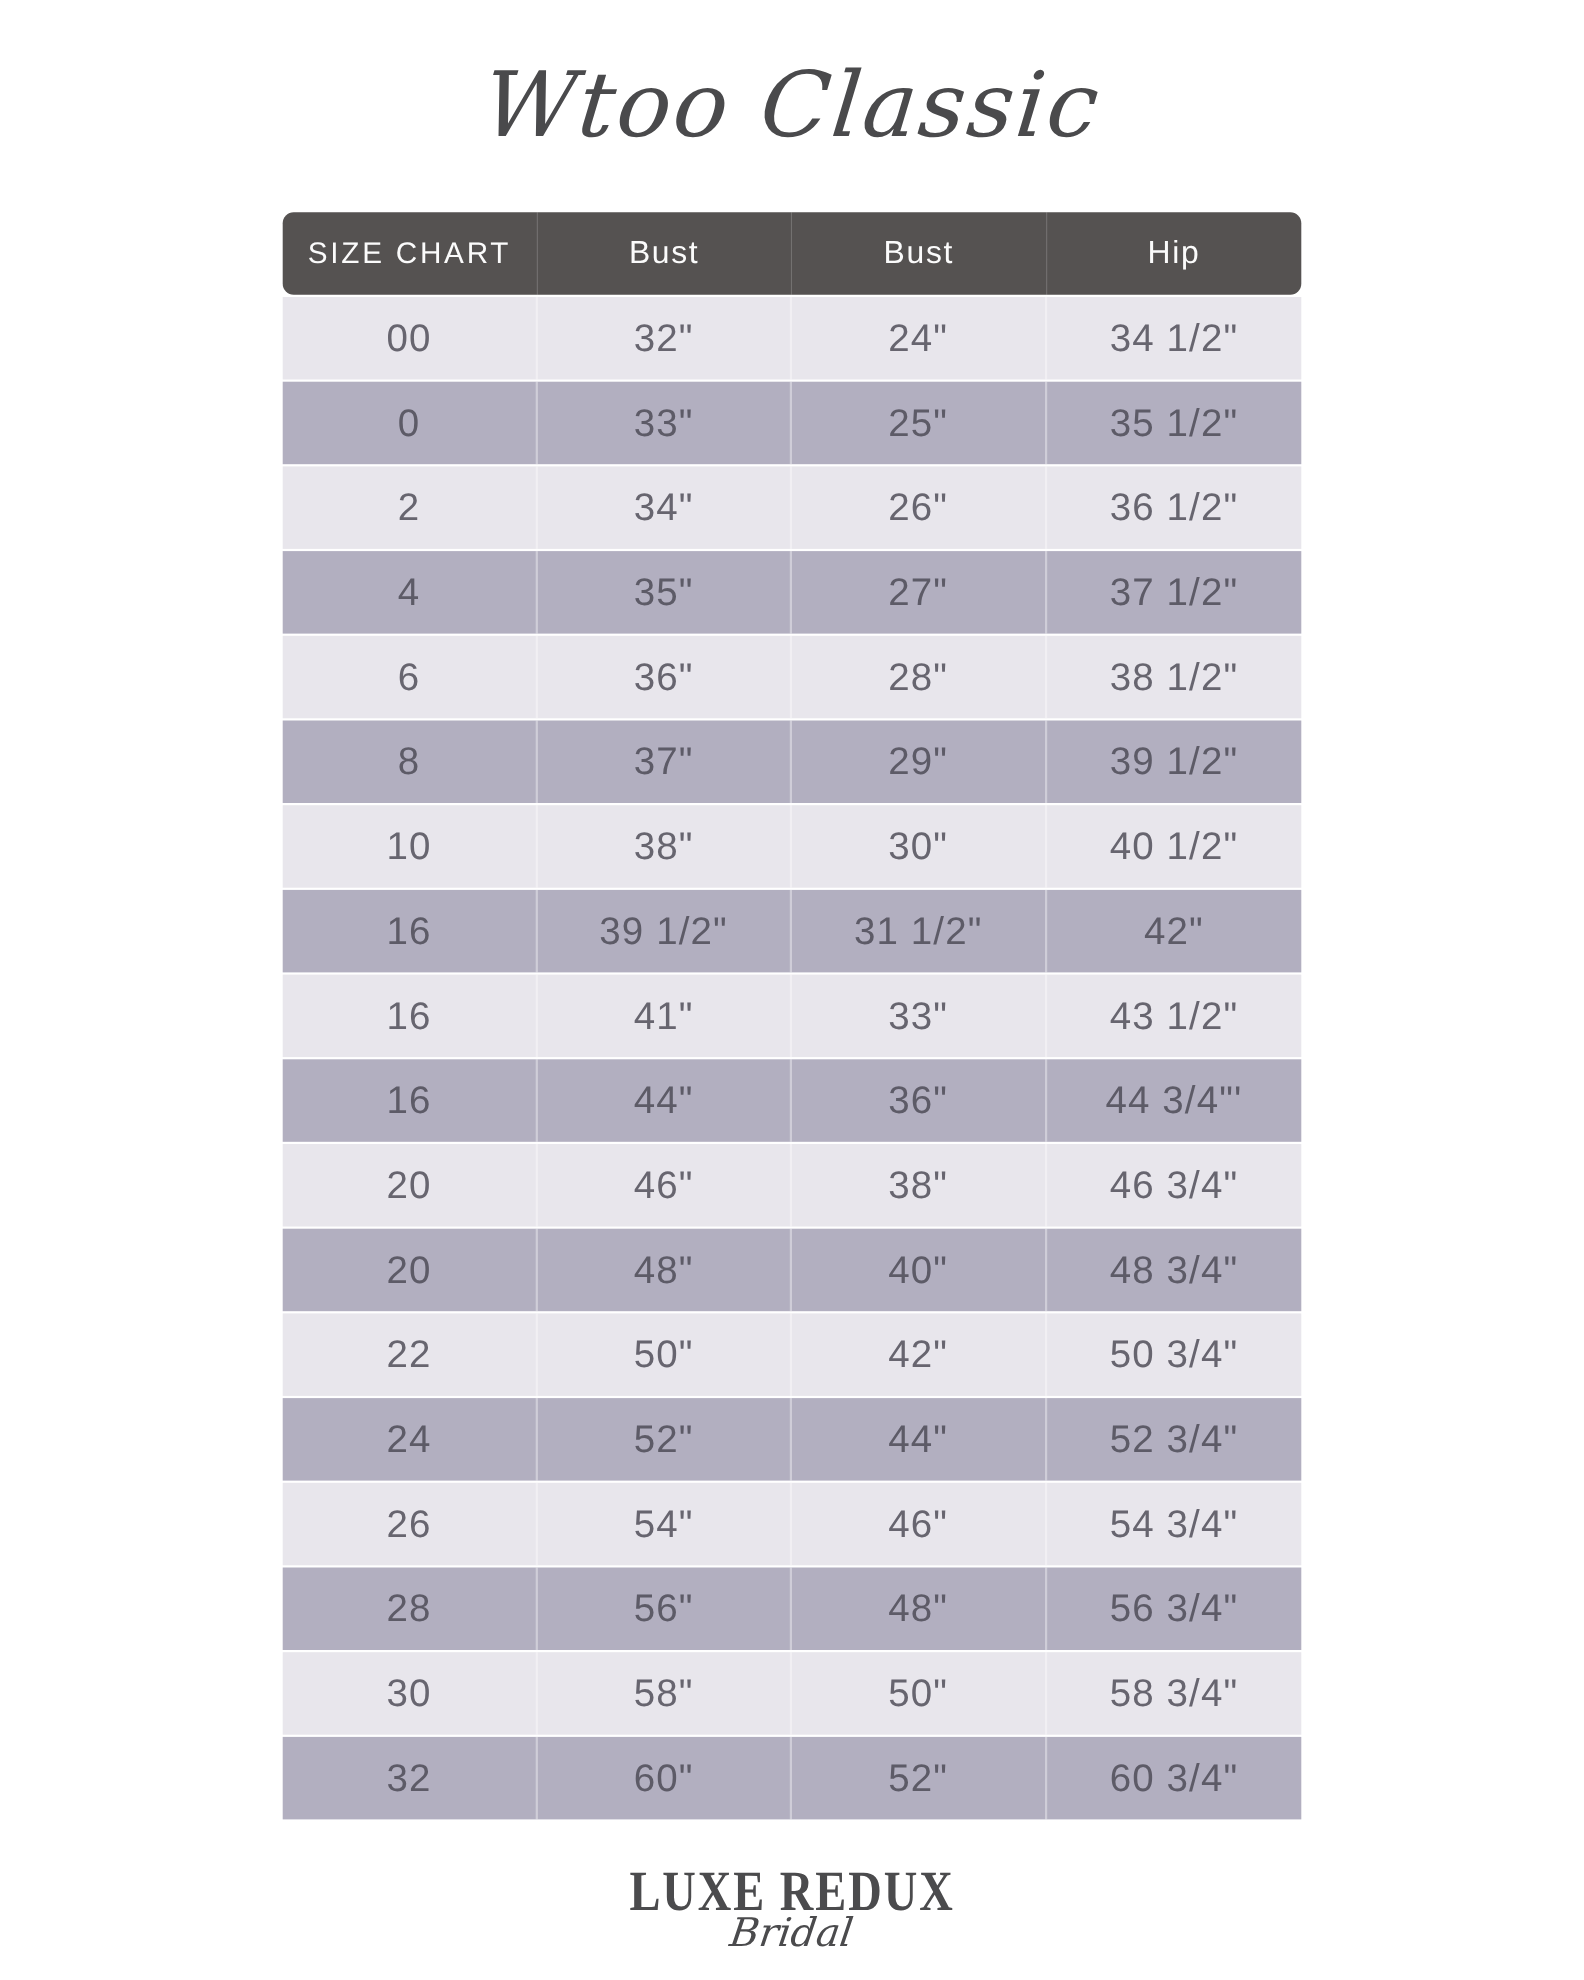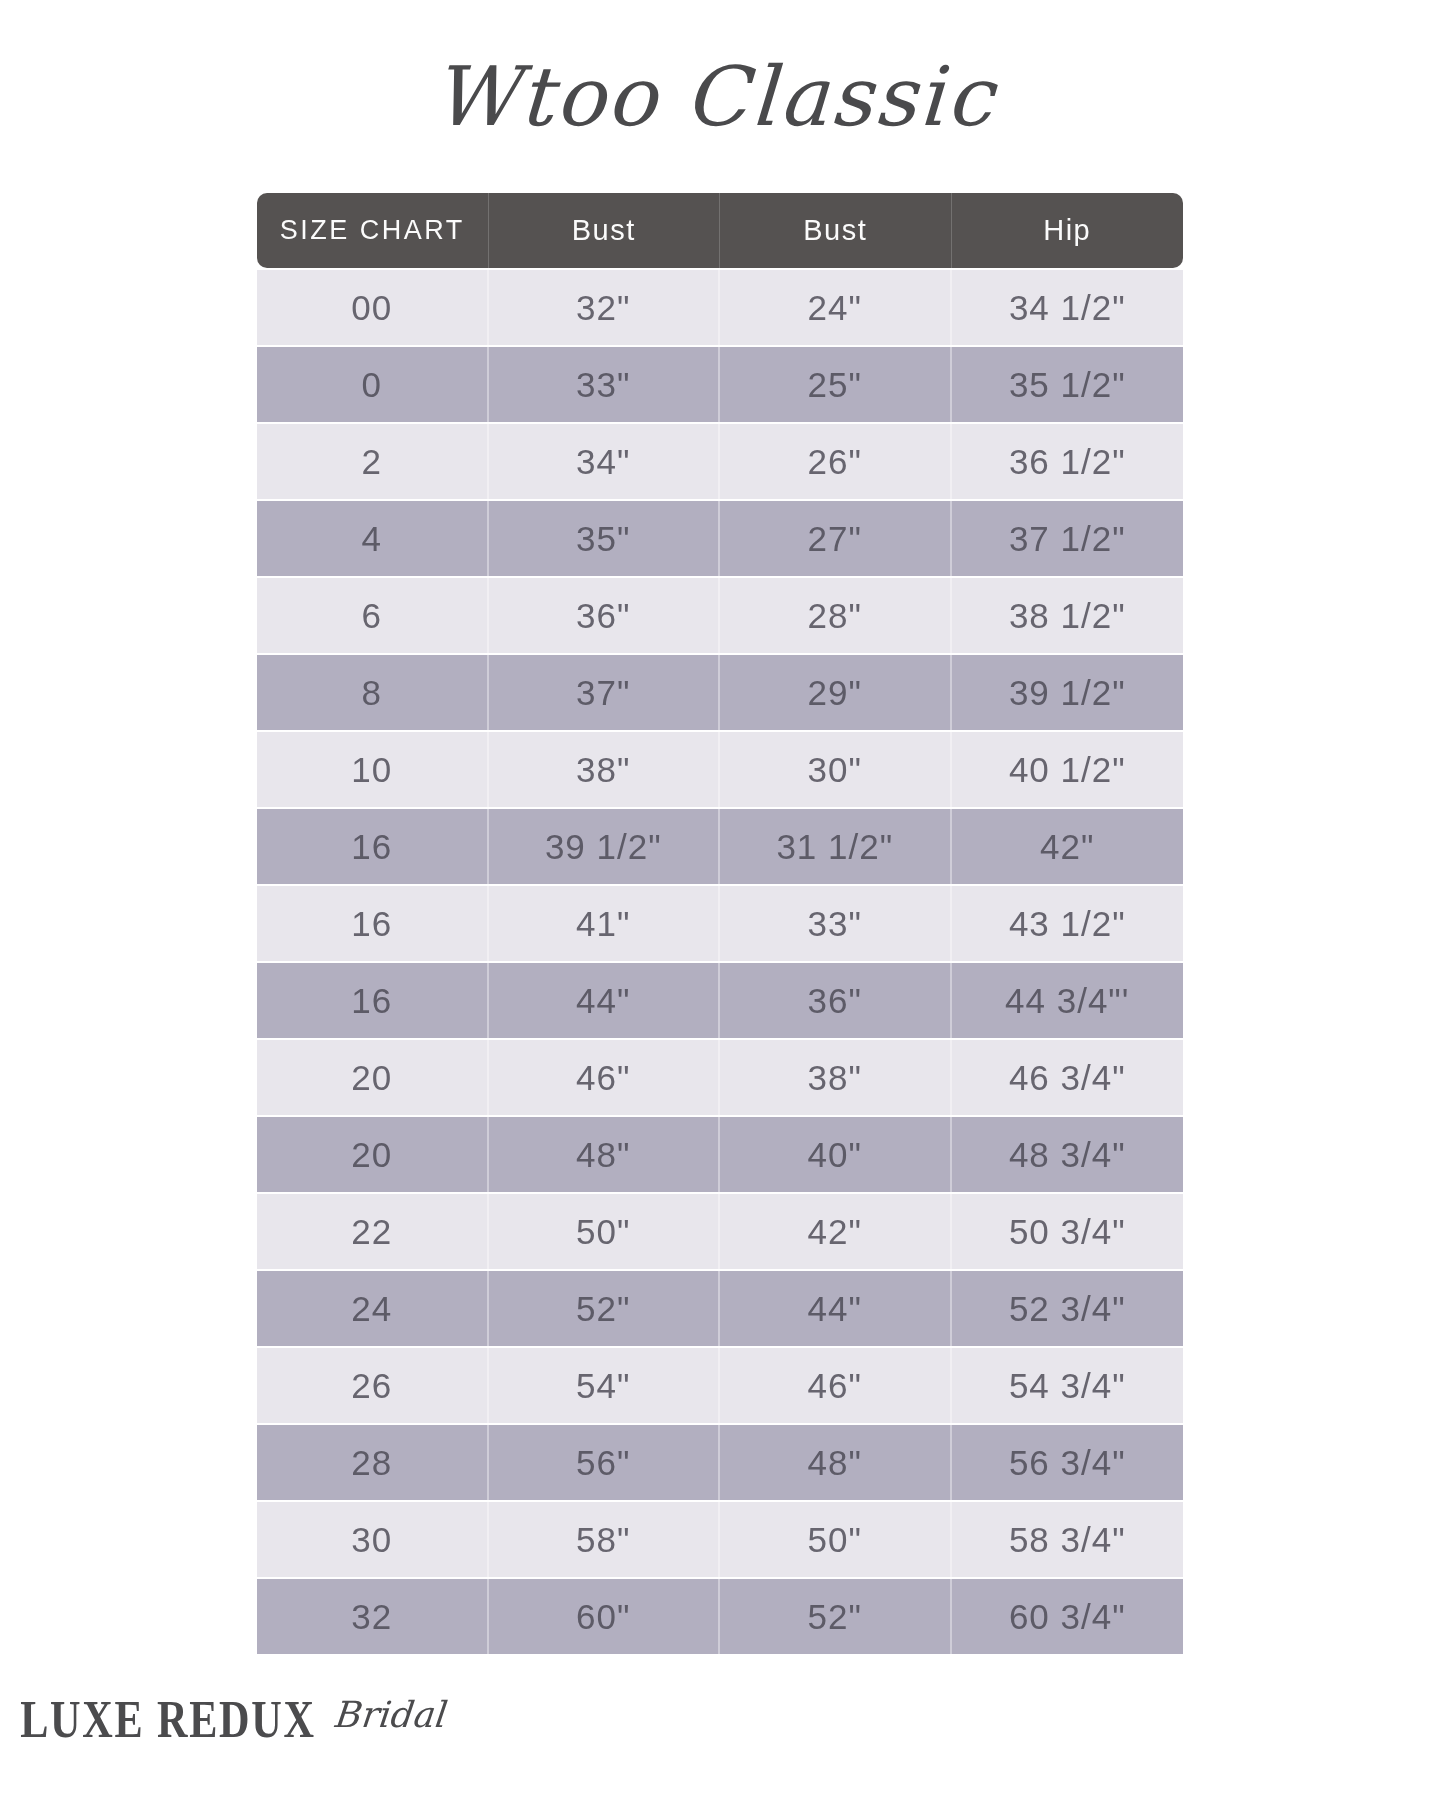--- a/index.html
+++ b/index.html
@@ -78,20 +78,21 @@
     color: #67656f;
     border-right: 2px solid rgba(255,255,255,0.38);
   }
   .trow .tcell:last-child { border-right: none; }
   .trow.dark .tcell { color: #5d5b67; }
 
   
   .footer {
     margin-top: 38px;
     display: flex;
+    flex-direction: column;
     align-items: center;
   }
   .brand-wordmark {
     font-family: "Liberation Serif", "DejaVu Serif", serif;
     font-weight: 700;
     font-size: 48px;
     letter-spacing: 2px;
     color: #4b4b4d;
     transform: scaleX(0.88) scaleY(1.08);
   }

